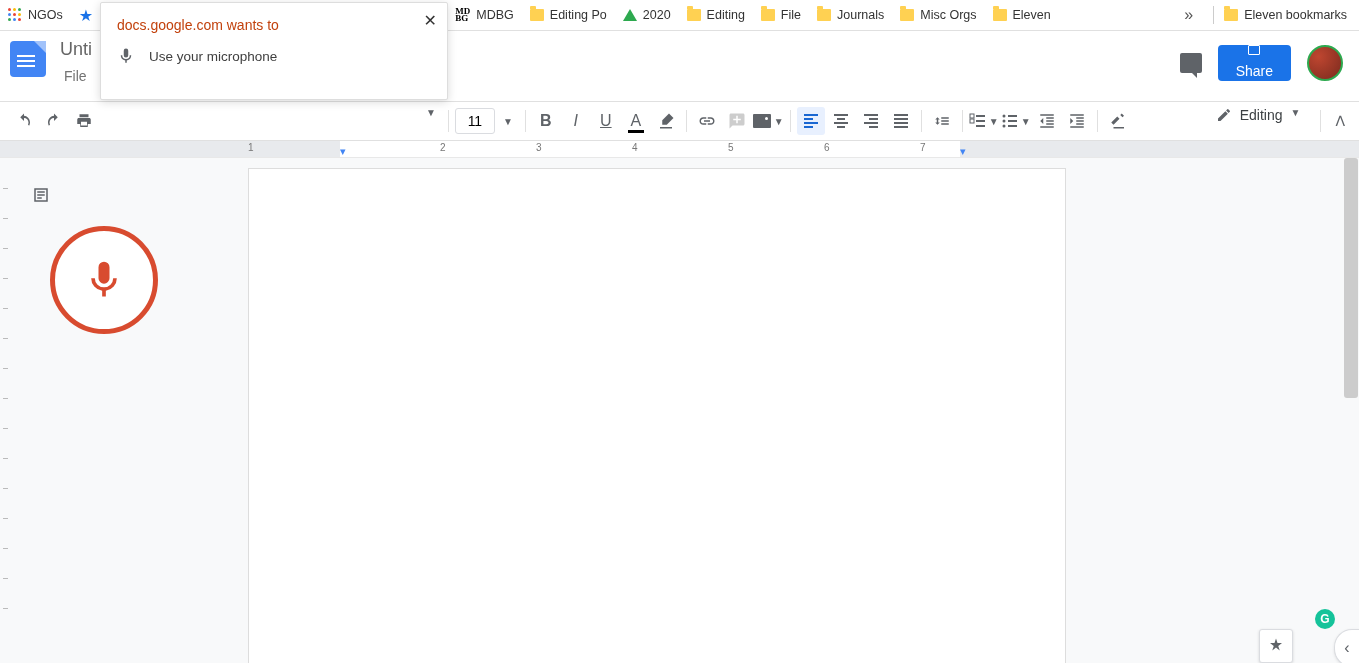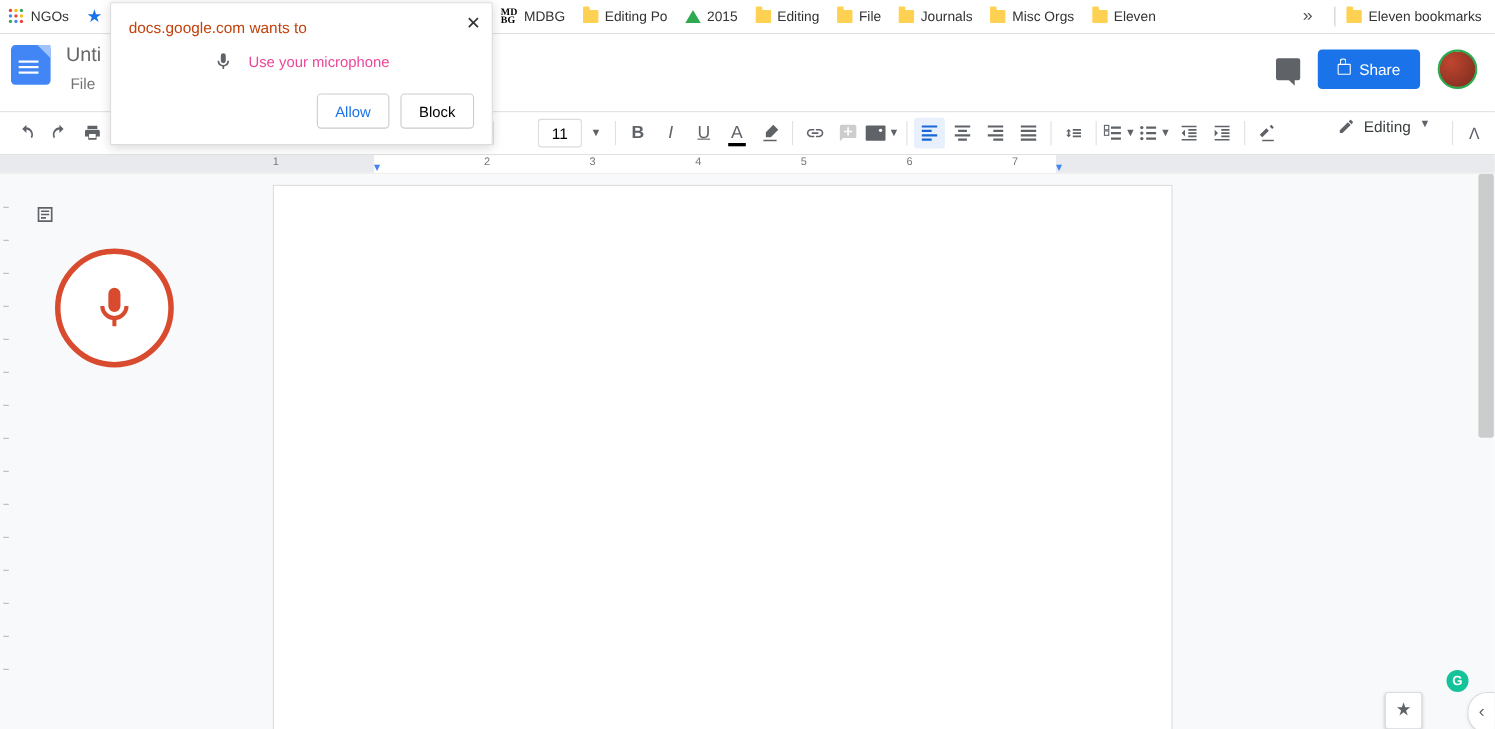--- a/index.html
+++ b/index.html
@@ -20,32 +20,32 @@
   .doc-logo { width:36px; height:36px; background:#4285f4; border-radius:4px; margin-top:4px; margin-right:10px; position:relative; }
   .doc-logo::after { content:""; position:absolute; right:0; top:0; width:0;height:0; border-top:12px solid #a1c2fa; border-left:12px solid transparent; }
   .doc-logo .lines { position:absolute; left:7px; top:14px; width:18px; height:2px; background:#fff; box-shadow:0 5px 0 #fff, 0 10px 0 #fff; }
   .doc-title-area { display:flex; flex-direction:column; }
   .doc-title { font-size:18px; color:#666; padding:2px 4px; }
   .menu-row { display:flex; gap:2px; margin-top:2px; }
   .menu-item { font-size:14px; color:#737373; padding:4px 8px; cursor:pointer; border-radius:4px; }
   .header-right { margin-left:auto; display:flex; align-items:center; gap:16px; padding-top:8px; padding-right:6px;}
   .comment-ico { width:22px; height:20px; background:#5f6368; border-radius:2px; position:relative; cursor:pointer;}
   .comment-ico::after { content:""; position:absolute; bottom:-5px; right:5px; border-top:6px solid #5f6368; border-left:6px solid transparent; }
-  .share-btn { background:#1a73e8; color:#fff; border:none; border-radius:4px; height:36px; padding:0 18px; font-size:14px; font-weight:500; display:flex; align-items:center; gap:8px; cursor:pointer; }
+  .share-btn { background:#1a73e8; color:#fff; border:none; border-radius:4px; height:36px; padding:0 18px; font-size:14px; font-weight:500; display:flex; align-items:center; gap:8px; cursor:pointer;flex-direction:column; }
   .lock { width:10px; height:8px; border:1.5px solid #fff; border-radius:1px; position:relative; }
   .lock::before { content:""; position:absolute; top:-6px; left:1px; width:4px; height:5px; border:1.5px solid #fff; border-bottom:none; border-radius:3px 3px 0 0; }
   .avatar { width:32px; height:32px; border-radius:50%; border:2px solid #2da94f; background:radial-gradient(circle at 30% 30%, #bf4630, #7a2a1e); cursor:pointer; }
   
   .toolbar { height:38px; border-top:1px solid #e0e0e0; border-bottom:1px solid #e0e0e0; display:flex; align-items:center; padding:0 10px; gap:2px; }
   .tb-btn { min-width:28px; height:28px; display:flex; align-items:center; justify-content:center; color:#5f6368; cursor:pointer; border-radius:3px; font-size:16px; }
   .tb-btn.active { background:#e8f0fe; color:#1967d2; }
   .tb-sep { width:1px; height:22px; background:#e0e0e0; margin:0 4px; }
   .tb-dropdown { display:flex; height:28px; padding:0 6px; color:#3c4043; cursor:pointer; font-size:14px; gap:8px; }
   .caret { font-size:10px; color:#5f6368; }
-  .font-size-box { width:34px; text-align:center; border:1px solid #dadce0; height:22px; font-size:14px; border-radius:3px;margin-left:34px; }
+  .font-size-box { width:34px; text-align:center; border:1px solid #dadce0; height:22px; font-size:14px; border-radius:3px; }
   .text-color { position:relative; }
   .text-color::after { content:""; position:absolute; bottom:2px; left:6px; right:6px; height:3px; background:#000; }
   .image-ico { width:18px; height:14px; background:#5f6368; border-radius:1px; position:relative; }
   .image-ico::after { content:""; position:absolute; right:3px; top:3px; width:3px; height:3px; border-radius:50%; background:#fff; }
   .right-mode { margin-left:auto; display:flex; align-items:center; gap:10px; padding-right:4px;}
   .pencil { color:#5f6368; }
   .chevron-up { font-size:14px; color:#5f6368; cursor:pointer; }
   
   .ruler { height:16px; background:#fff; border-bottom:1px solid #e8e8e8; position:relative; font-size:10px; color:#777; }
   .ruler-gray { position:absolute; top:0; bottom:0; left:0; right:0; background:linear-gradient(to right,#e8eaed 0,#e8eaed 340px,#fff 340px,#fff 960px,#e8eaed 960px,#e8eaed 100%); }
@@ -57,21 +57,21 @@
   .tick { position:absolute; left:3px; width:5px; height:1px; background:#bbb; }
   .outline-btn { position:absolute; top:22px; left:26px; width:30px; height:30px; border:none; display:flex; align-items:center; justify-content:center; color:#5f6368; cursor:pointer; background:transparent;}
   .page { position:absolute; top:10px; left:248px; width:816px; height:1056px; background:#fff; border:1px solid #ddd; }
   .mic-circle { position:absolute; top:68px; left:50px; width:98px; height:98px; border:5px solid #d84b2f; border-radius:50%; display:flex; align-items:center; justify-content:center; cursor:pointer; background:#fff;}
   .mic-circle svg { fill:#d84b2f; }
   .scrollbar { position:absolute; right:1px; top:0; width:14px; height:240px; background:#ccc; border-radius:3px; }
   
   .perm-dialog { position:absolute; top:2px; left:100px; width:314px; background:#fff; border:1px solid #ddd; border-radius:2px; box-shadow:0 2px 10px rgba(0,0,0,.15); padding:14px 16px 14px 16px; z-index:100; }
   .perm-close { position:absolute; top:8px; right:10px; font-size:16px; color:#333; cursor:pointer; }
   .perm-title { font-size:14px; color:#c2410c; margin-bottom:14px; }
-  .perm-row { display:flex; align-items:center; gap:14px; font-size:13.5px; color:#ec4899; margin-bottom:20px;justify-content:center; }
+  .perm-row { display:flex; align-items:center; gap:14px; font-size:13.5px; color:#404040; margin-bottom:20px; }
   .perm-actions { display:flex; justify-content:flex-end; gap:10px; }
   .perm-btn { border:1px solid #ccc; background:#fff; border-radius:4px; height:32px; padding:0 16px; font-size:13.5px; cursor:pointer; }
   .perm-btn.allow { color:#1a73e8; }
   
   .explore-btn { position:absolute; right:66px; bottom:20px; width:32px; height:32px; background:#fff; border:1px solid #dadce0; border-radius:3px; display:flex; align-items:center; justify-content:center; box-shadow:0 1px 3px rgba(0,0,0,.15); cursor:pointer;}
   .grammarly { position:absolute; right:24px; bottom:54px; width:20px; height:20px; border-radius:50%; background:#15c39a; color:#fff; font:700 12px/20px Arial; text-align:center; cursor:pointer;}
   .side-tab { position:absolute; right:0; bottom:16px; width:24px; height:36px; background:#fff; border:1px solid #dadce0; border-right:none; border-radius:18px 0 0 18px; display:flex; align-items:center; justify-content:center; cursor:pointer; box-shadow:0 1px 3px rgba(0,0,0,.1);}
   svg { display:block; }
 </style>
 </head>
@@ -102,21 +102,21 @@
   <div class="bm-item">
       <span class="mdbg-ico">MD<br>BG</span>
       <span>MDBG</span>
     </div>
   <div class="bm-item">
       <span class="folder-icon"></span>
       <span>Editing Po</span>
     </div>
   <div class="bm-item">
       <span class="drive-ico"></span>
-      <span>2015</span>
+      <span>2020</span>
     </div>
   <div class="bm-item">
       <span class="folder-icon"></span>
       <span>Editing</span>
     </div>
   <div class="bm-item">
       <span class="folder-icon"></span>
       <span>File</span>
     </div>
   <div class="bm-item">
@@ -348,17 +348,13 @@
 
 <div class="perm-dialog">
   <span class="perm-close">✕</span>
   <div class="perm-title">docs.google.com wants to</div>
   <div class="perm-row">
     <svg width="18" height="18" viewBox="0 0 24 24">
         <path fill="#5f6368" d="M12 14a3 3 0 003-3V5a3 3 0 00-6 0v6a3 3 0 003 3zm5-3a5 5 0 01-10 0H5a7 7 0 006 6.92V21h2v-3.08A7 7 0 0019 11h-2z"></path>
       </svg>
     <span>Use your microphone</span>
   </div>
-  <div class="perm-actions">
-    <button class="perm-btn allow">Allow</button>
-    <button class="perm-btn">Block</button>
-  </div>
 </div>
 
 </body></html>

